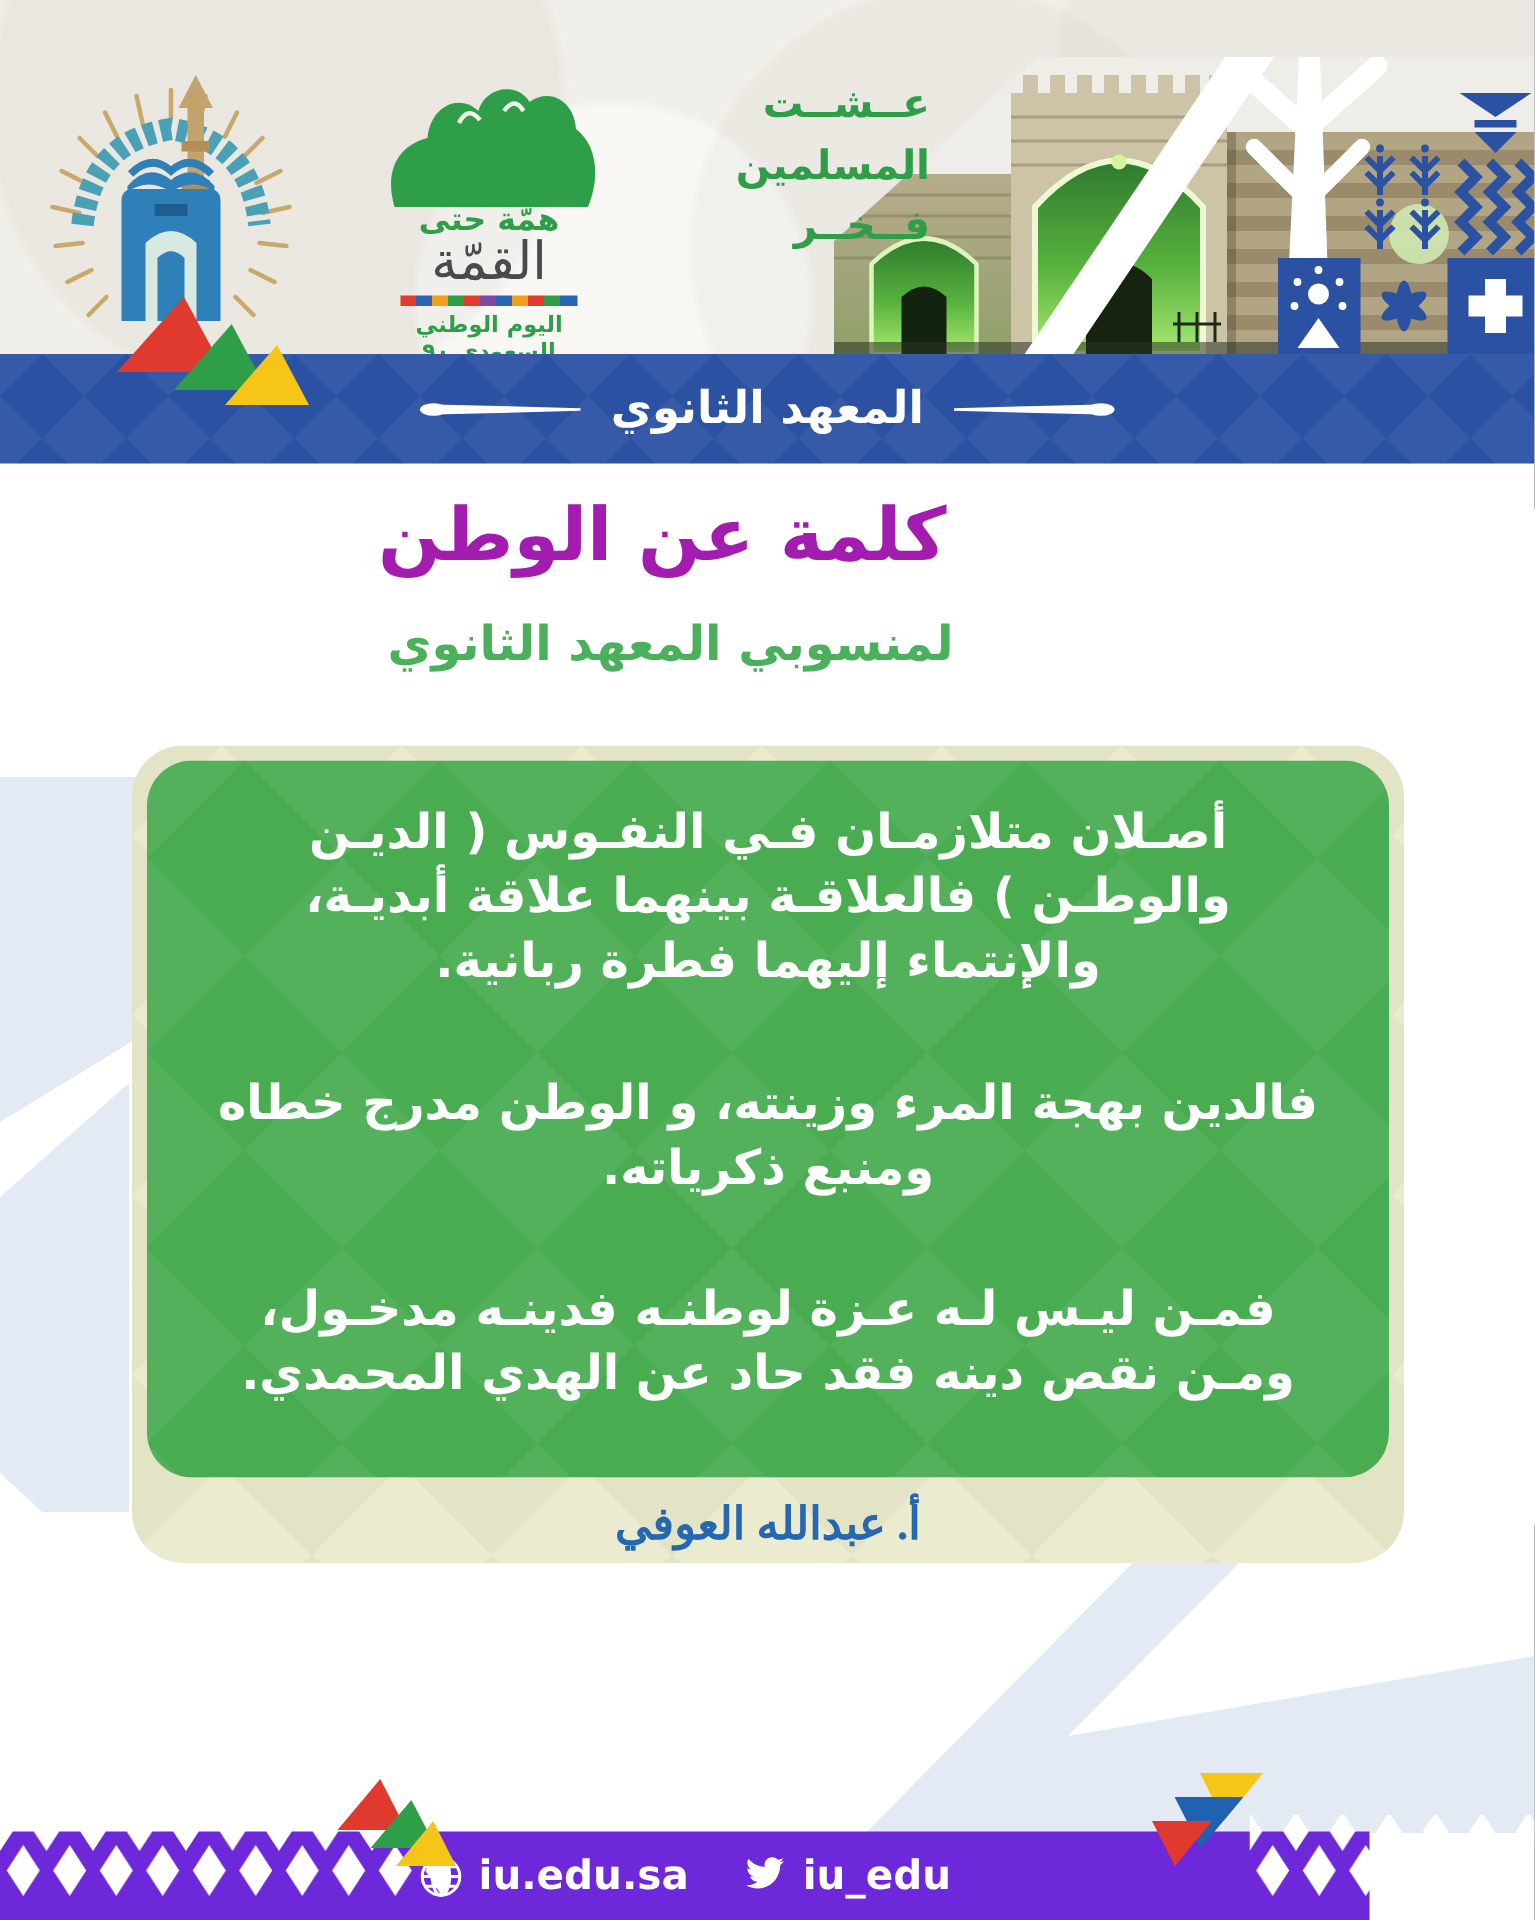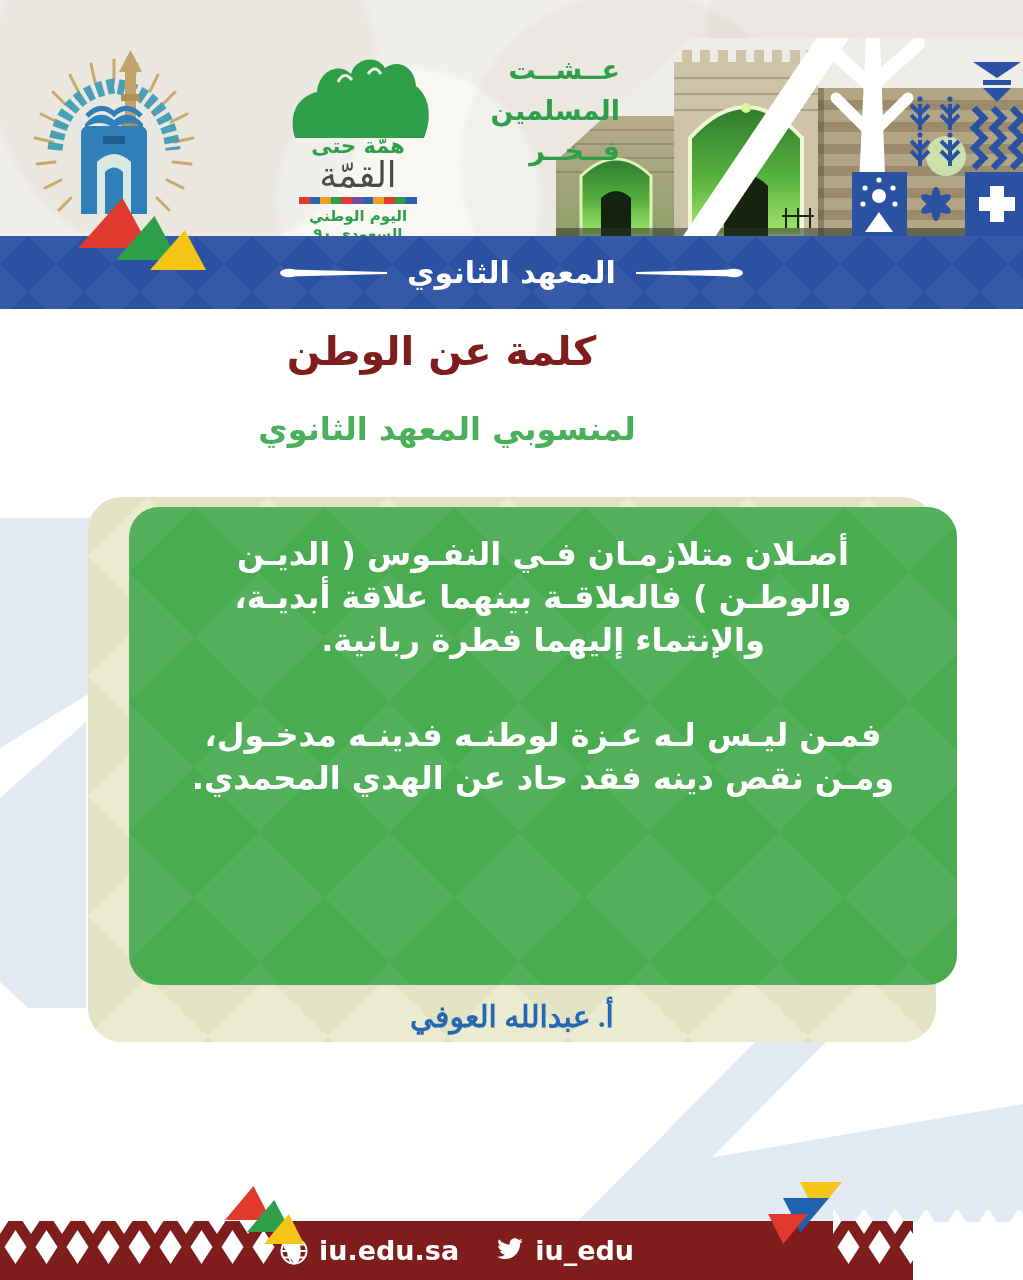--- a/index.html
+++ b/index.html
@@ -21,21 +21,21 @@
   .photo-stripe{position:absolute;left:196px;top:-55px;width:27px;height:310px;background:#fff;
     transform:rotate(34deg);}
   .palm-x{position:absolute;left:800px;top:38px;width:210px;height:165px;z-index:2;}
 
   
   .sadu{position:absolute;left:852px;top:62px;width:171px;height:174px;z-index:3;}
 
   
   .uni-logo{position:absolute;left:25px;top:42px;width:178px;height:196px;z-index:2;}
   .nd-logo{position:absolute;left:243px;top:52px;width:166px;height:160px;z-index:2;
-           text-align:center;margin-left:32px;}
+           text-align:center;}
   .nd-mountain{display:block;margin:0 auto;}
   .nd-line1{font-size:21px;font-weight:bold;color:#2f9e49;margin-top:-4px;}
   .nd-line2{font-size:35px;font-weight:normal;color:#4a4a48;line-height:1.0;}
   .nd-flags{width:118px;height:7px;margin:4px auto 3px;
     background:linear-gradient(90deg,#e23a2e 0 9%,#2a63b0 9% 18%,#f0a01e 18% 27%,#2f9e49 27% 36%,
       #e23a2e 36% 45%,#7a4ba0 45% 54%,#2a63b0 54% 63%,#f0a01e 63% 72%,#e23a2e 72% 81%,
       #2f9e49 81% 90%,#2a63b0 90% 100%);}
   .nd-line3{font-size:15px;font-weight:bold;color:#2f9e49;}
 
   
@@ -53,21 +53,21 @@
       linear-gradient(135deg, rgba(255,255,255,.05) 25%, transparent 25%),
       linear-gradient(225deg, rgba(255,255,255,.05) 25%, transparent 25%),
       linear-gradient(315deg, rgba(255,255,255,.05) 25%, transparent 25%),
       linear-gradient(45deg,  rgba(255,255,255,.05) 25%, transparent 25%);
     background-size:56px 56px;z-index:3;
     display:flex;align-items:center;justify-content:center;gap:18px;}
   .banner-label{color:#fff;font-size:30px;font-weight:bold;direction:rtl;}
 
   
   .page-title{position:absolute;left:0;top:328px;width:883px;text-align:center;direction:rtl;
-    color:#7f1d1d;font-size:40px;font-weight:800;z-index:2;}
+    color:#a21caf;font-size:49px;font-weight:800;z-index:2;}
   .page-subtitle{position:absolute;left:0;top:410px;width:894px;text-align:center;direction:rtl;
     color:#4bb05b;font-size:32px;font-weight:bold;z-index:2;}
 
   
   .bg-shapes{position:absolute;left:0;top:0;width:1023px;height:1280px;z-index:0;}
 
   
   .cream-card{position:absolute;left:88px;top:497px;width:848px;height:545px;border-radius:34px;
     background:#ebebcf;
     background-image:
@@ -77,28 +77,28 @@
       linear-gradient(45deg,  rgba(120,120,70,.07) 25%, transparent 25%);
     background-size:120px 120px;z-index:2;}
   .green-box{position:absolute;left:10px;top:10px;width:828px;height:478px;border-radius:30px;
     background:#49ac51;
     background-image:
       linear-gradient(135deg, rgba(255,255,255,.06) 25%, transparent 25%),
       linear-gradient(225deg, rgba(255,255,255,.06) 25%, transparent 25%),
       linear-gradient(315deg, rgba(255,255,255,.06) 25%, transparent 25%),
       linear-gradient(45deg,  rgba(255,255,255,.06) 25%, transparent 25%);
     background-size:130px 130px;
-    box-sizing:border-box;padding:26px 40px 0;margin-left:31px;}
+    box-sizing:border-box;padding:26px 40px 0;}
   .green-box p{margin:0 0 52px;color:#ffffff;font-size:32px;font-weight:bold;line-height:1.34;
     text-align:center;direction:rtl;}
   .author{position:absolute;left:0;bottom:8px;width:100%;text-align:center;direction:rtl;
     color:#2667b1;font-size:30px;font-weight:800;font-family:Liberation Serif, serif;}
 
   
-  .footer{position:absolute;left:0;top:1221px;width:913px;height:59px;background:#7f1d1d;z-index:2;
+  .footer{position:absolute;left:0;top:1221px;width:913px;height:59px;background:#6d28d9;z-index:2;
     display:flex;align-items:center;justify-content:center;gap:34px;}
   .footer-item{display:flex;align-items:center;gap:10px;color:#fff;font-size:27px;font-weight:bold;
     text-decoration:none;}
   .dband{position:absolute;top:1210px;height:70px;z-index:3;pointer-events:none;}
   .dband.left{left:0;} .dband.right{right:0;}
 </style>
 </head>
 <body>
 
 <div class="poster">
@@ -313,20 +313,21 @@
       <polygon points="10,1.6 108,4.1 108,5.9 10,8.4" fill="#fff"></polygon>
     </svg>
   </div>
 
   <div class="page-title">كلمة عن الوطن</div>
   <div class="page-subtitle">لمنسوبي المعهد الثانوي</div>
 
   <div class="cream-card">
     <div class="green-box">
       <p>أصـلان متلازمـان فـي النفـوس ( الديـن والوطـن ) فالعلاقـة  بينهما علاقة أبديـة، والإنتماء إليهما فطرة ربانية.</p>
+      <p>فالدين بهجة المرء وزينته، و الوطن مدرج خطاه ومنبع ذكرياته.</p>
       <p>فمـن ليـس لـه عـزة لوطنـه فدينـه مدخـول، ومـن نقص دينه فقد حاد عن الهدي المحمدي.</p>
     </div>
     <div class="author">أ. عبدالله العوفي</div>
   </div>
 
   <div class="footer">
     <a class="footer-item" href="#">
       <svg width="30" height="30" viewBox="0 0 30 30">
         <g stroke="#fff" stroke-width="2" fill="none">
           <circle cx="15" cy="15" r="12.5"></circle>

